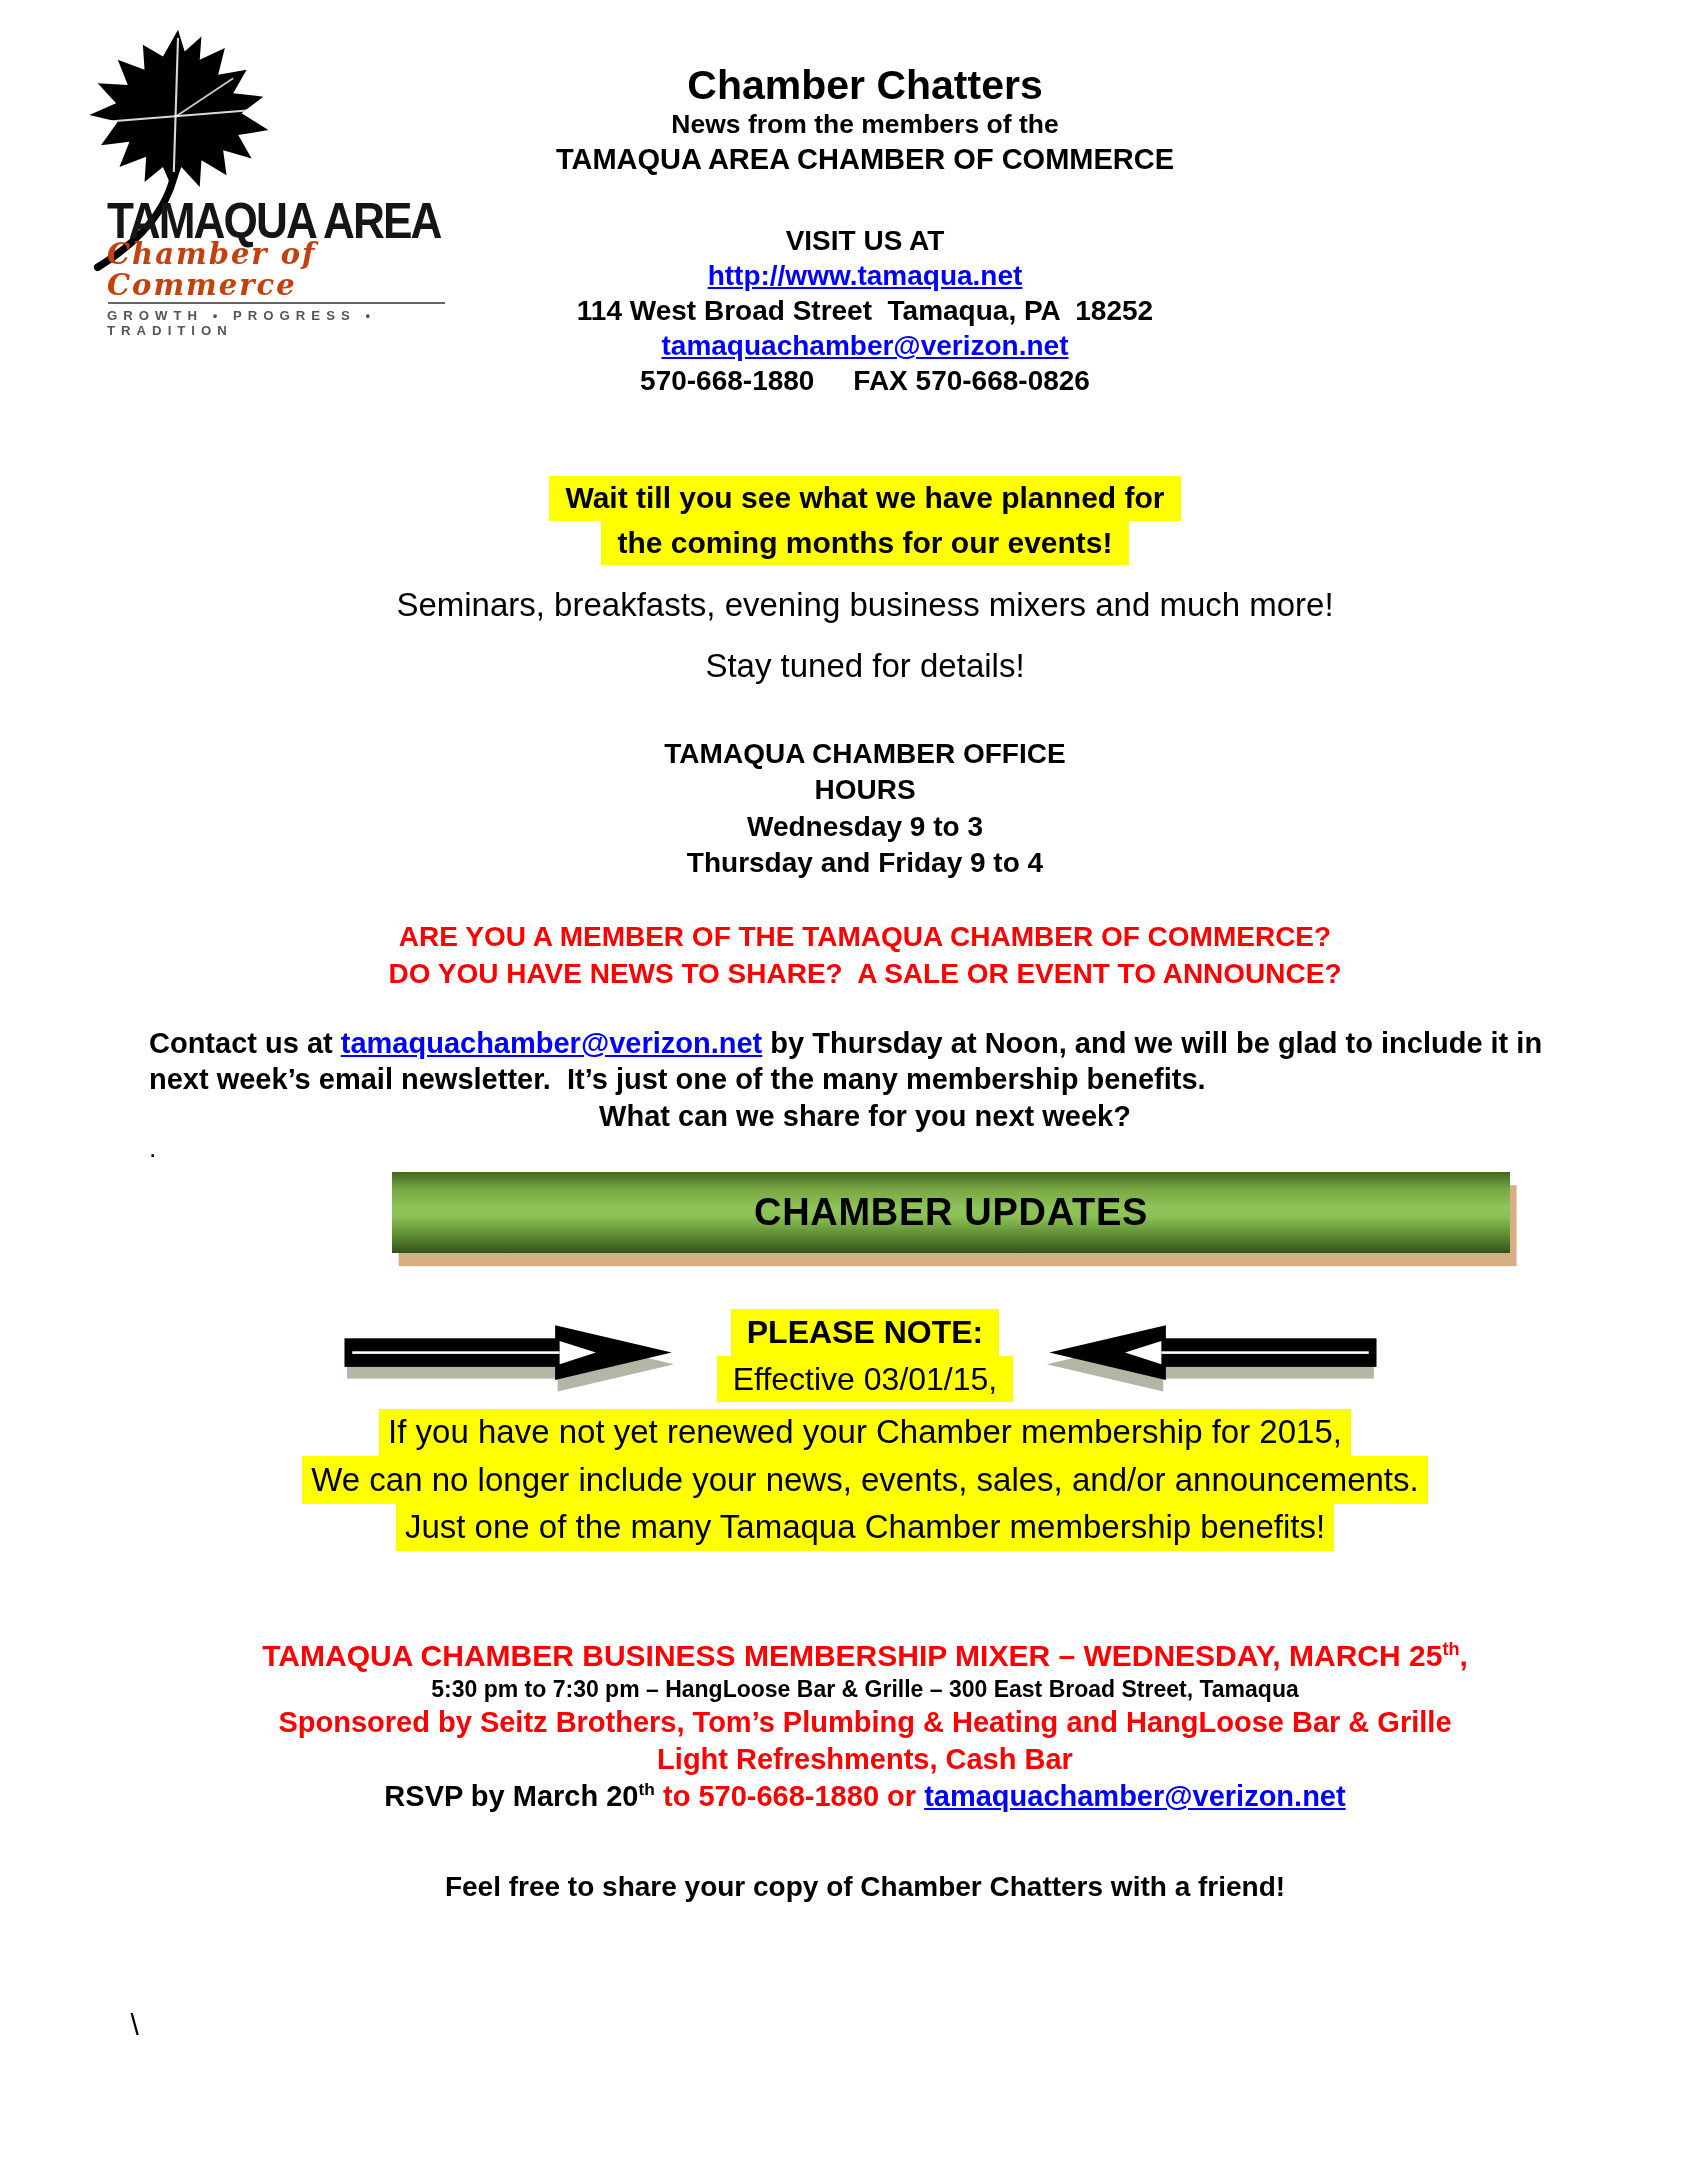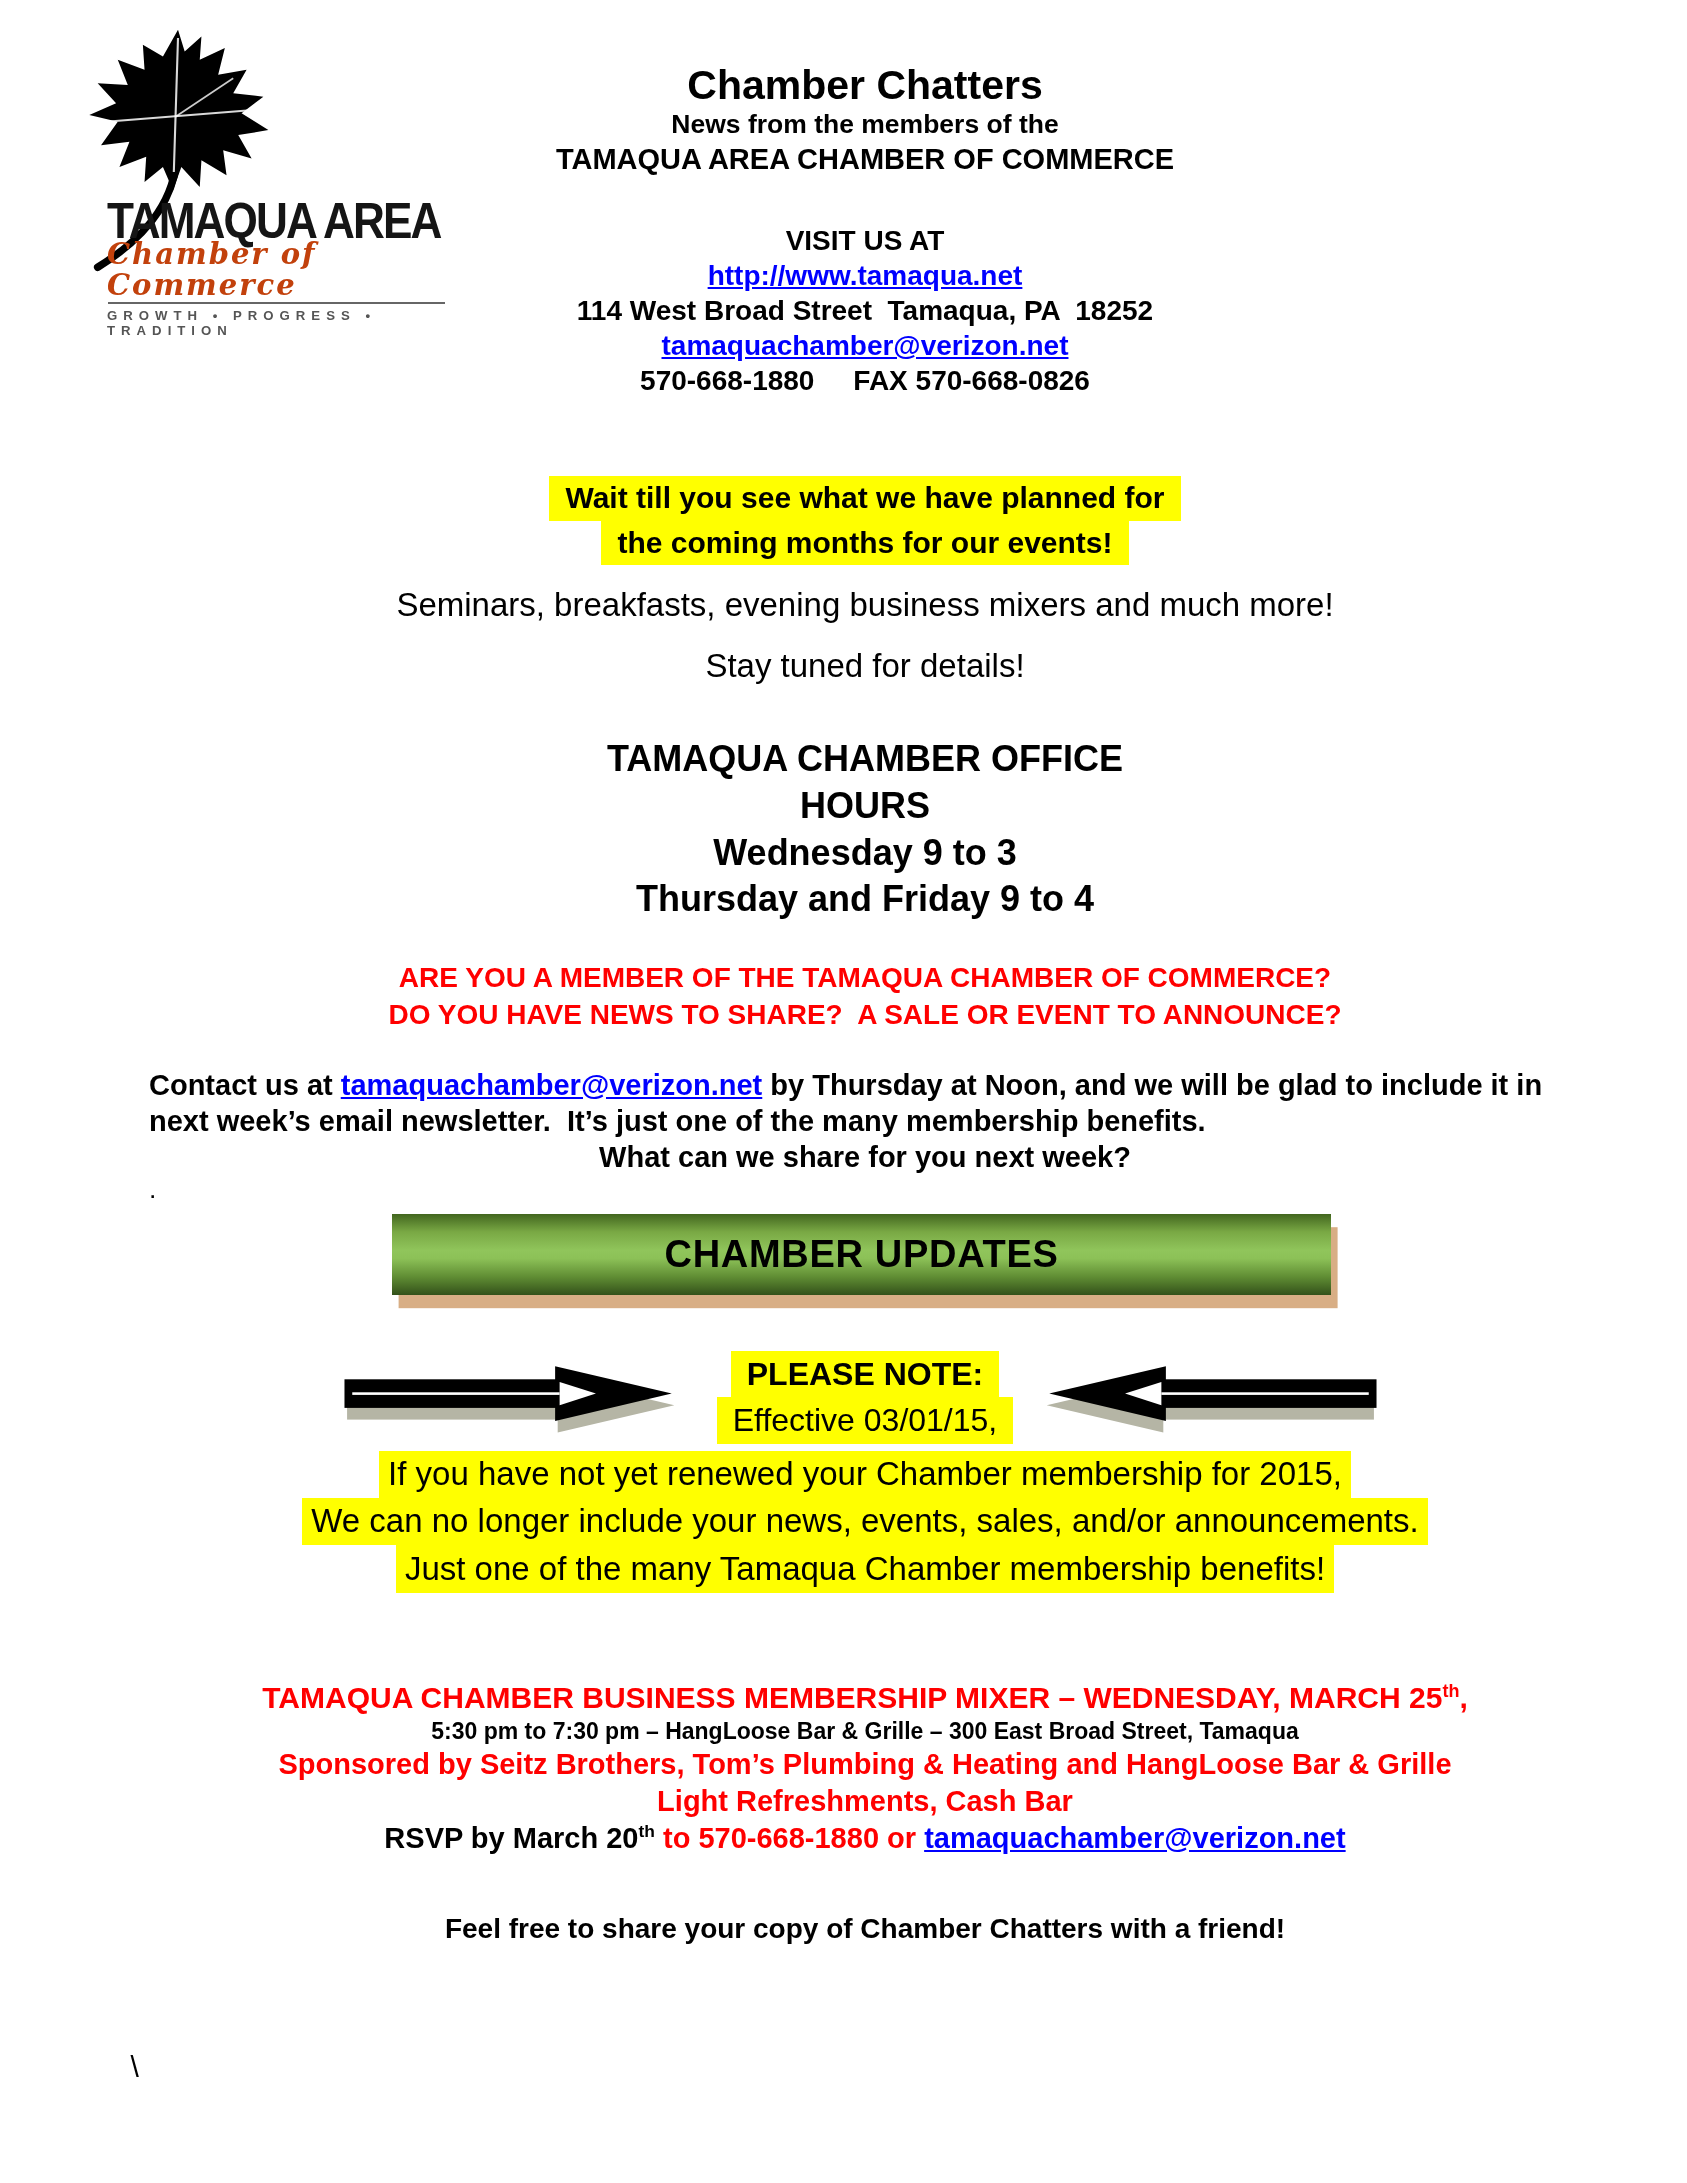--- a/index.html
+++ b/index.html
@@ -32,34 +32,34 @@
   .visit-block{margin-top:46px;font-size:28px;line-height:1.25;}
   a.doc-link{color:var(--link-blue,#0000ff);text-decoration:underline;font-weight:bold;}
 
   
   .announce{margin-top:78px;line-height:1.35;}
   .hl{background:var(--highlight-yellow,#ffff00);padding:2px 16px;display:inline-block;}
   .announce-head{font-size:30px;font-weight:bold;}
   .announce-body{font-size:33px;font-weight:normal;line-height:1.22;margin-top:20px;}
 
   
-  .hours{margin-top:50px;font-size:36px;font-weight:bold;line-height:1.3;}
+  .hours{margin-top:50px;font-size:28px;font-weight:bold;line-height:1.3;}
 
   
   .questions{margin-top:36px;font-size:28px;font-weight:bold;line-height:1.33;color:var(--accent-red,#ff0000);}
 
   
   .contact{margin-top:33px;font-size:29px;font-weight:bold;line-height:1.25;text-align:left;}
   .contact-closing{font-size:29px;font-weight:bold;line-height:1.25;}
   .stray-period{font-size:26.5px;text-align:left;line-height:1.1;}
 
   
   .banner{
     margin:9.3px 0 0 243px;
-    width:939px;height:81px;
+    width:1118px;height:81px;
     display:flex;align-items:center;justify-content:center;
     background:linear-gradient(180deg,#42661f 0%,#79a844 22%,#90c55b 45%,#8cc157 55%,#5f8c33 78%,#33511a 100%);
     box-shadow:6.6px 13.2px 0 var(--banner-shadow-tan,#d8ae85);
     font-size:38px;font-weight:bold;color:#000;
     letter-spacing:0.7px;
   }
 
   
   .please-note{margin-top:56px;position:relative;line-height:1.33;}
   .pn-head{font-size:32px;font-weight:bold;}

